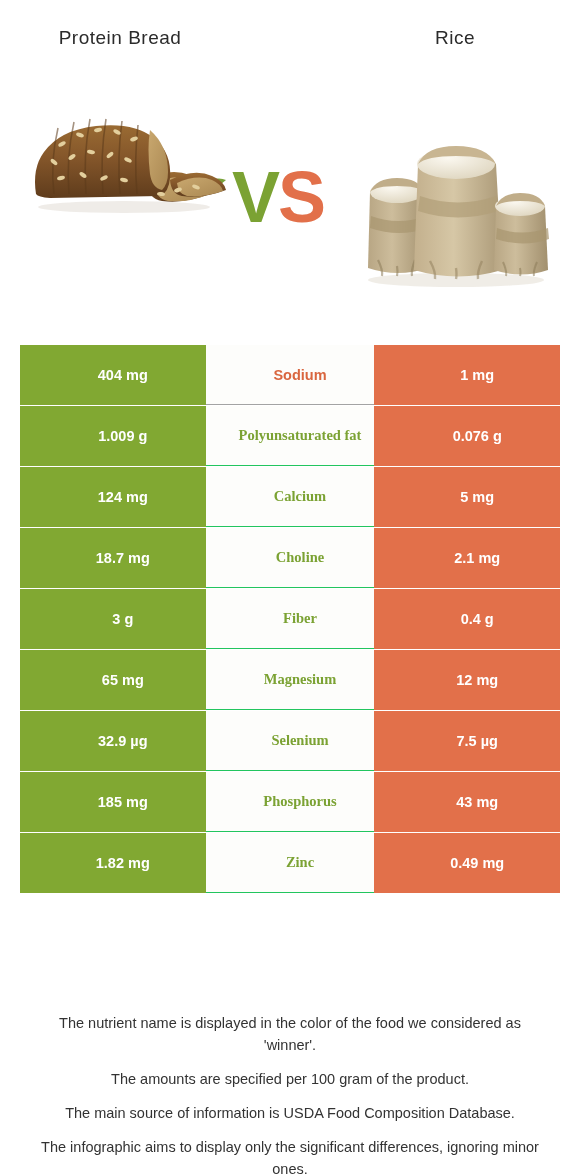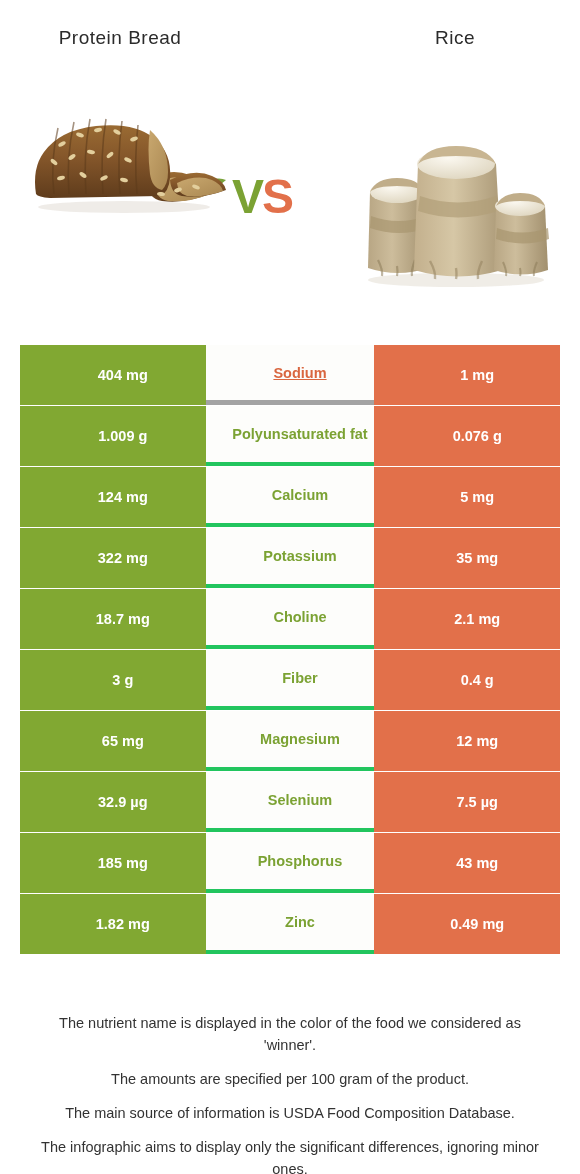--- a/index.html
+++ b/index.html
@@ -39,21 +39,21 @@
     left: 355px;
     width: 200px;
   }
 
   .vs {
     position: absolute;
     left: 232px;
     top: 160px;
     font-family: "Liberation Sans", sans-serif;
     font-weight: 700;
-    font-size: 48px;
+    font-size: 72px;
     line-height: 74px;
     letter-spacing: -2px;
     white-space: nowrap;
   }
   .vs .v { color: #7ba233; }
   .vs .s { color: #e2704a; }
 
   .food-img {
     position: absolute;
   }
@@ -101,26 +101,26 @@
     font-weight: 600;
     box-sizing: border-box;
   }
   .cell-right {
     width: 178px;
     background: #e2704a;
     color: #ffffff;
   }
   .row .cell-mid.win-left {
     color: #7ba233;
-    border-bottom: 4px solid #22c55e;
+    border-bottom: 1px solid #22c55e;
+    font-family: Liberation Serif, serif;
   }
   .row .cell-mid.win-right {
     color: #d9663f;
-    border-bottom: 5px solid #a3a3a3;
-    text-decoration: underline;
+    border-bottom: 1px solid #a3a3a3;
   }
 
   
   .footer {
     position: absolute;
     top: 1000px;
     left: 20px;
     width: 540px;
     text-align: center;
     font-size: 14.5px;
@@ -245,25 +245,20 @@
       <div class="cell cell-left">1.009 g</div>
       <div class="cell cell-mid win-left">Polyunsaturated fat</div>
       <div class="cell cell-right">0.076 g</div>
     </div>
     <div class="row">
       <div class="cell cell-left">124 mg</div>
       <div class="cell cell-mid win-left">Calcium</div>
       <div class="cell cell-right">5 mg</div>
     </div>
     <div class="row">
-      <div class="cell cell-left">322 mg</div>
-      <div class="cell cell-mid win-left">Potassium</div>
-      <div class="cell cell-right">35 mg</div>
-    </div>
-    <div class="row">
       <div class="cell cell-left">18.7 mg</div>
       <div class="cell cell-mid win-left">Choline</div>
       <div class="cell cell-right">2.1 mg</div>
     </div>
     <div class="row">
       <div class="cell cell-left">3 g</div>
       <div class="cell cell-mid win-left">Fiber</div>
       <div class="cell cell-right">0.4 g</div>
     </div>
     <div class="row">

